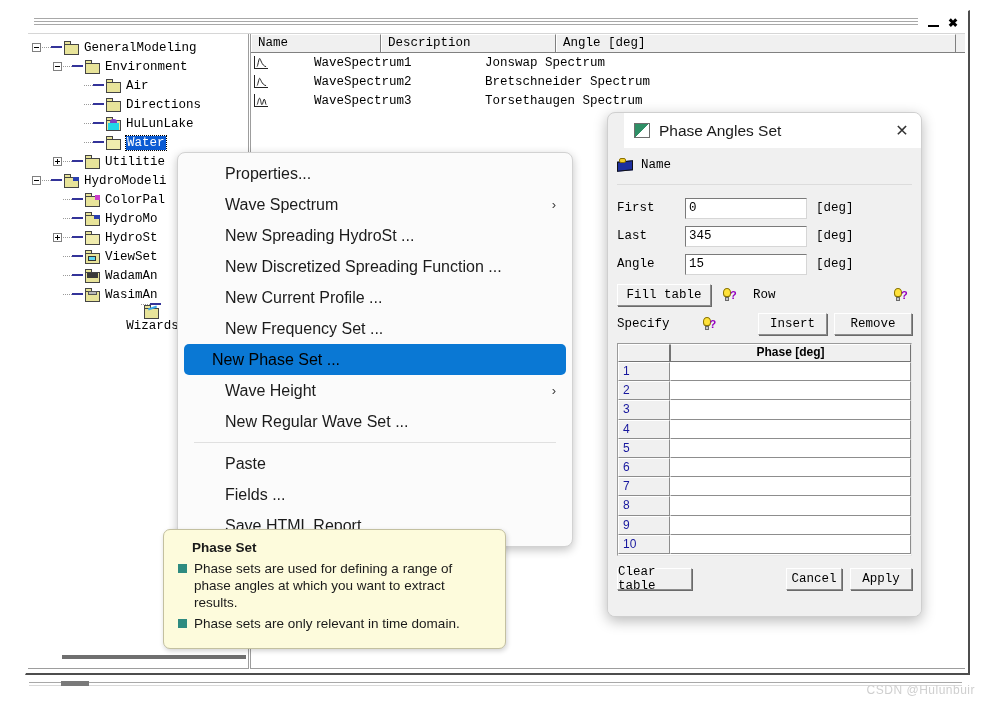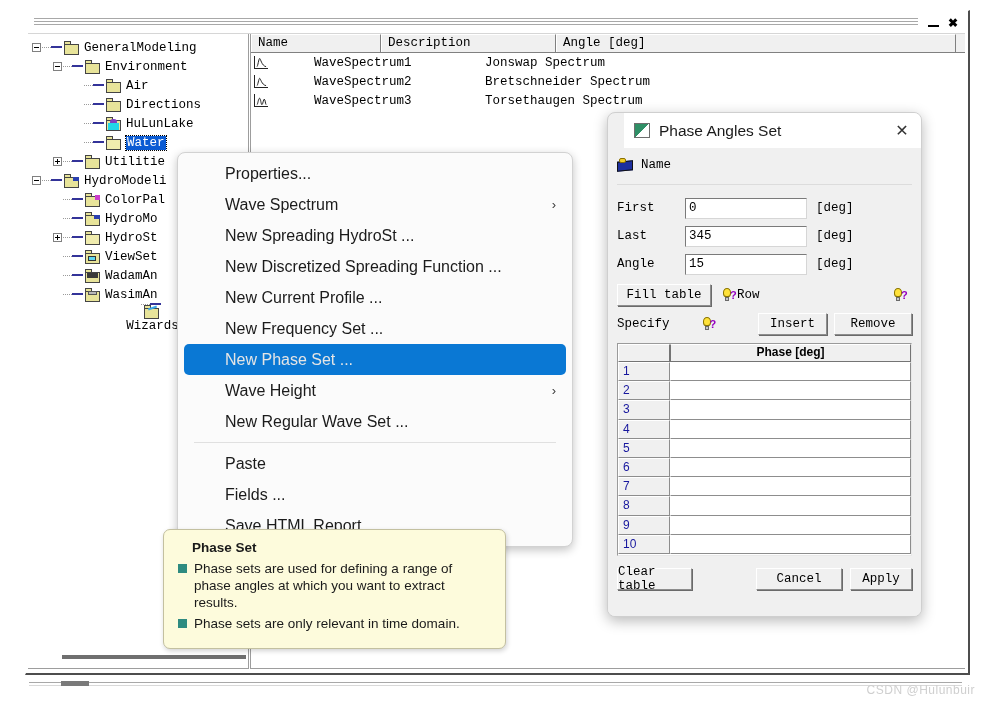--- a/index.html
+++ b/index.html
@@ -267,24 +267,24 @@
     display: flex;
     align-items: center;
     padding: 0 14px 0 47px;
     font-size: 16px;
     color: #1b1b1b;
     position: relative;
     cursor: default;
   }
   .ctxitem.sel {
     background: #0a78d4;
-    color: #e5e5e5;
+    color: #000000;
     border-radius: 5px;
     margin: 0 6px;
-    padding-left: 41px;
+    padding-left: 28px;
   }
   .ctxitem .submark {
     position: absolute;
     right: 16px;
     font-size: 13px;
     color: #3a3a3a;
   }
   .ctxsep {
     height: 1px;
     background: #e0e0e0;
@@ -886,21 +886,21 @@
           </div>
         </div>
 
       <div class="row-fill">
         <div class="btn" style="width:94px">Fill table</div>
         <div class="bulb" style="margin-left:11px">
           <div class="g"></div>
             <div class="s"></div>
             <div class="q">?</div>
         </div>
-        <div style="">Row</div>
+        <div style="margin-left:16px">Row</div>
         <div class="footer-spacer"></div>
         <div class="bulb" style="margin-right:4px">
           <div class="g"></div>
             <div class="s"></div>
             <div class="q">?</div>
         </div>
       </div>
 
       <div class="row-specify">
         <div>Specify</div>
@@ -959,21 +959,21 @@
             <div class="ph-row">
               <div class="rh">10</div>
               <div class="rc"></div>
             </div>
           </div>
       </div>
 
       <div class="dlg-footer">
         <div class="btn" style="width:75px">Clear table</div>
         <div class="footer-spacer"></div>
-        <div class="btn" style="width:86px;margin-right:8px">Cancel</div>
+        <div class="btn" style="width:56px;margin-right:8px">Cancel</div>
         <div class="btn" style="width:62px">Apply</div>
       </div>
 
     </div>
   </div>
 
   <div class="watermark">CSDN @Hulunbuir</div>
 
 </div>
 

